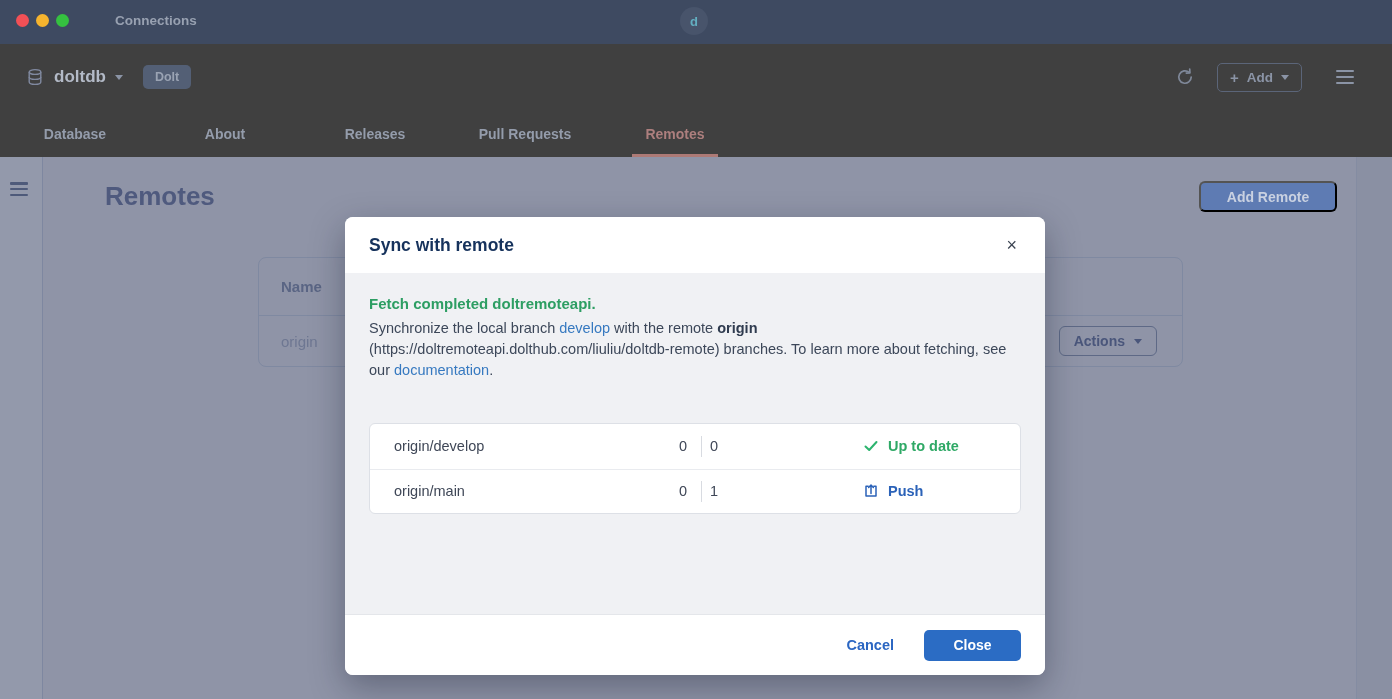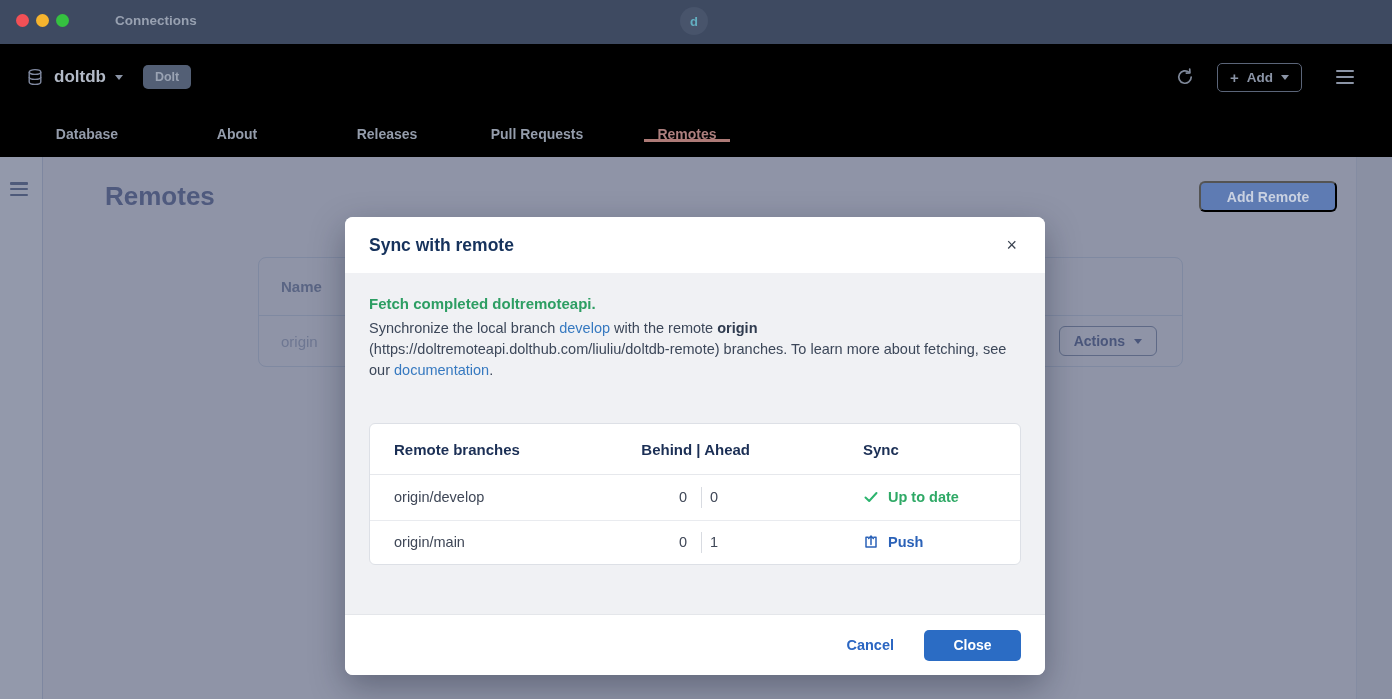--- a/index.html
+++ b/index.html
@@ -12,37 +12,37 @@
   .titlebar { position:relative; height:44px; background:#3e4a61; }
   .traffic { position:absolute; left:16px; top:14px; display:flex; gap:7px; }
   .dot { width:13px; height:13px; border-radius:50%; }
   .dot.red { background:#f25056; } .dot.yellow { background:#f6b42e; } .dot.green { background:#35c140; }
   .win-title { position:absolute; left:115px; top:13px; font-size:13.5px; font-weight:700; color:#98a1b1; }
   .avatar { position:absolute; left:680px; top:7px; width:28px; height:28px; border-radius:50%;
             background:#48546b; color:#63aec0; font-size:13px; font-weight:700;
             display:flex; align-items:center; justify-content:center; }
 
   
-  .header { position:relative; height:113px; background:#000000; }
+  .header { position:relative; height:113px; background:#404040; }
   .db-row { position:relative; height:66px; display:flex; align-items:center; padding:0 38px 0 26px; }
   .db-icon { display:flex; margin-right:10px; }
   .db-name { font-size:17px; font-weight:700; color:#b3bac7; }
   .caret { width:0; height:0; border-left:4.5px solid transparent; border-right:4.5px solid transparent; border-top:5.5px solid #8b94a6; display:inline-block; }
   .db-caret { margin-left:9px; }
   .db-badge { margin-left:20px; background:#535f75; color:#9aa3b3; font-size:12.5px; font-weight:600;
               padding:5px 12px; border-radius:5px; }
   .header-right { margin-left:auto; display:flex; align-items:center; gap:22px; }
   .refresh-btn { display:flex; }
   .add-btn { display:flex; align-items:center; gap:8px; border:1px solid #5b6579; border-radius:5px;
              padding:6px 12px; color:#8b94a6; font-size:13.5px; font-weight:600; margin-right:12px; }
   .plus { font-size:15px; line-height:13px; color:#8b94a6; }
   .burger { display:flex; flex-direction:column; gap:3.5px; }
   .burger span { display:block; width:18px; height:2.6px; background:#8b94a6; border-radius:1px; }
 
-  .tabs { position:absolute; left:12px; bottom:0; height:47px; display:flex;align-items:center; }
+  .tabs { position:absolute; left:0; bottom:0; height:47px; display:flex; }
   .tab { position:relative; width:150px; display:flex; align-items:center; justify-content:center;
          font-size:14px; font-weight:600; color:#949cab; }
   .tab.active { color:#ad7f7e; }
   .tab.active::after { content:""; position:absolute; bottom:0; left:50%; transform:translateX(-50%);
                        width:86px; height:3px; background:#ad7a76; }
 
   
   .content { position:relative; height:542px; background:#8f94a7; }
   .sidebar { position:absolute; left:0; top:0; bottom:0; width:43px; background:#9399ab; border-right:1px solid #7e87a0; }
   .side-burger { position:absolute; left:10px; top:25px; display:flex; flex-direction:column; gap:3.2px; }
@@ -186,25 +186,20 @@
     <div class="modal-header" data-interactable="false">
       <span class="modal-title" data-interactable="false">Sync with remote</span>
       <span class="modal-close" data-interactable="true">×</span>
     </div>
 
     <div class="modal-body" data-interactable="false">
       <div class="success-msg" data-interactable="false">Fetch completed doltremoteapi.</div>
       <p class="desc" data-interactable="false"><span data-interactable="false">Synchronize the local branch </span><a href="#" data-interactable="true">develop</a><span data-interactable="false"> with the remote </span><span class="bold" data-interactable="false">origin</span><span data-interactable="false"> (https://doltremoteapi.dolthub.com/liuliu/doltdb-remote) branches. To learn more about fetching, see our </span><a href="#" data-interactable="true">documentation</a><span data-interactable="false">.</span></p>
 
       <div class="branch-card" data-interactable="false">
-        <div class="bt-row bt-head" data-interactable="false">
-          <span class="col-branch" data-interactable="false">Remote branches</span>
-          <span class="col-ba-head" data-interactable="false">Behind | Ahead</span>
-          <span class="col-sync" data-interactable="false">Sync</span>
-        </div>
 
         <div class="bt-row bt-data" data-interactable="false">
           <span class="col-branch" data-interactable="false">origin/develop</span>
           <span class="col-ba" data-interactable="false">
             <span class="ba-behind" data-interactable="false">0</span>
             <span class="ba-div" data-interactable="false"></span>
             <span class="ba-ahead" data-interactable="false">0</span>
           </span>
           <span class="col-sync" data-interactable="false">
             <svg width="16" height="16" viewBox="0 0 16 16" data-interactable="false">

